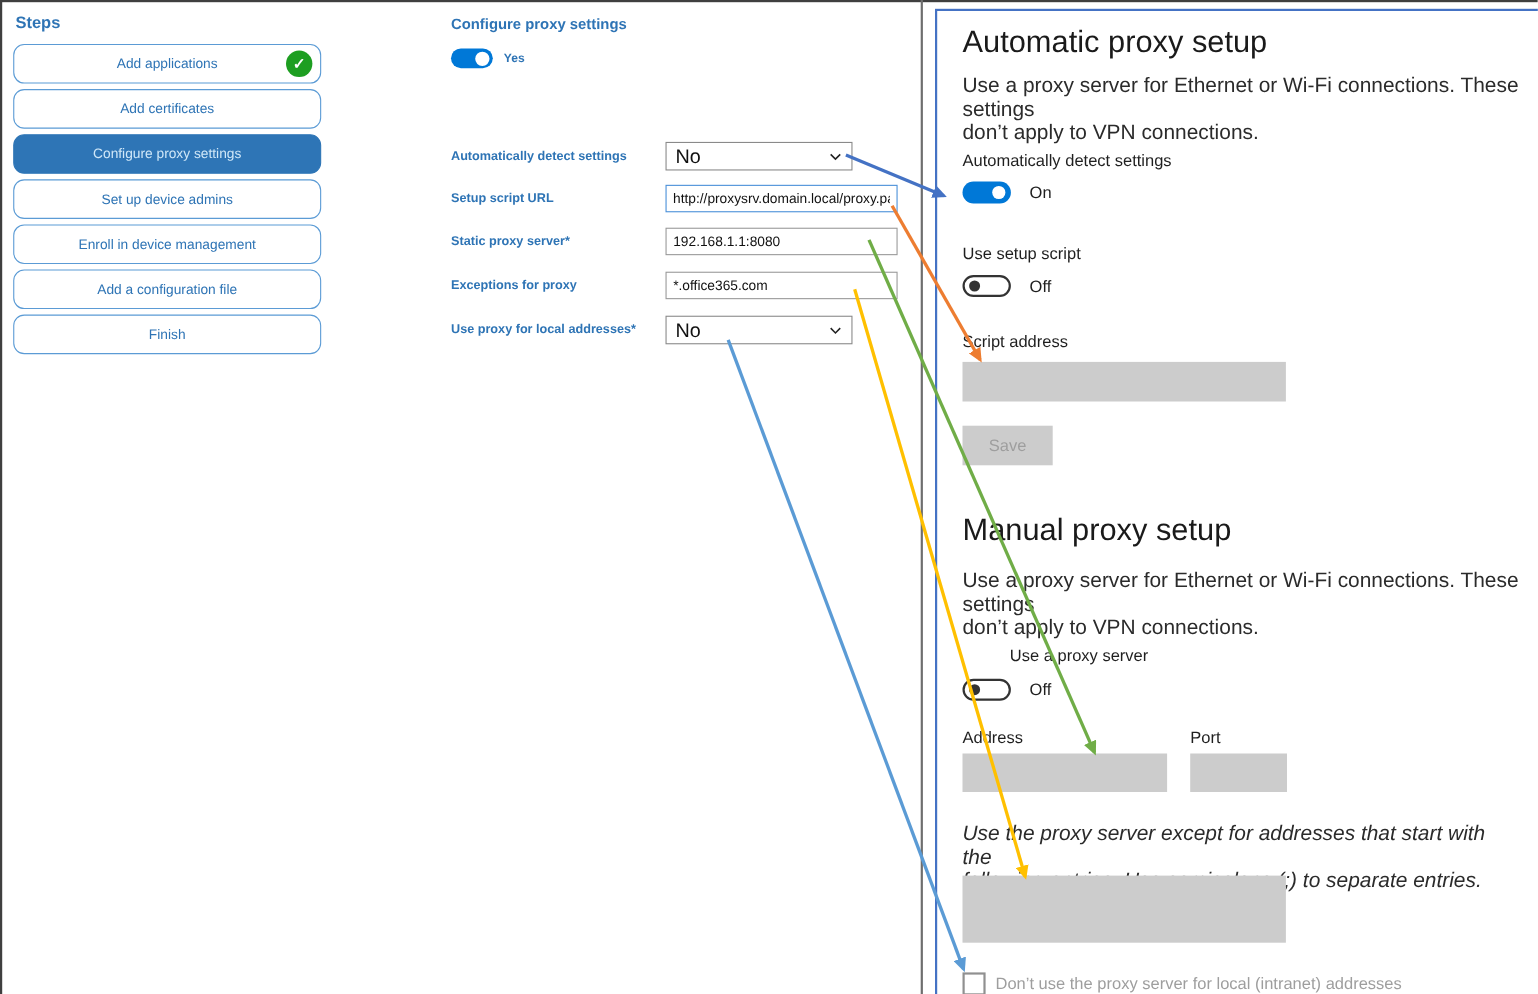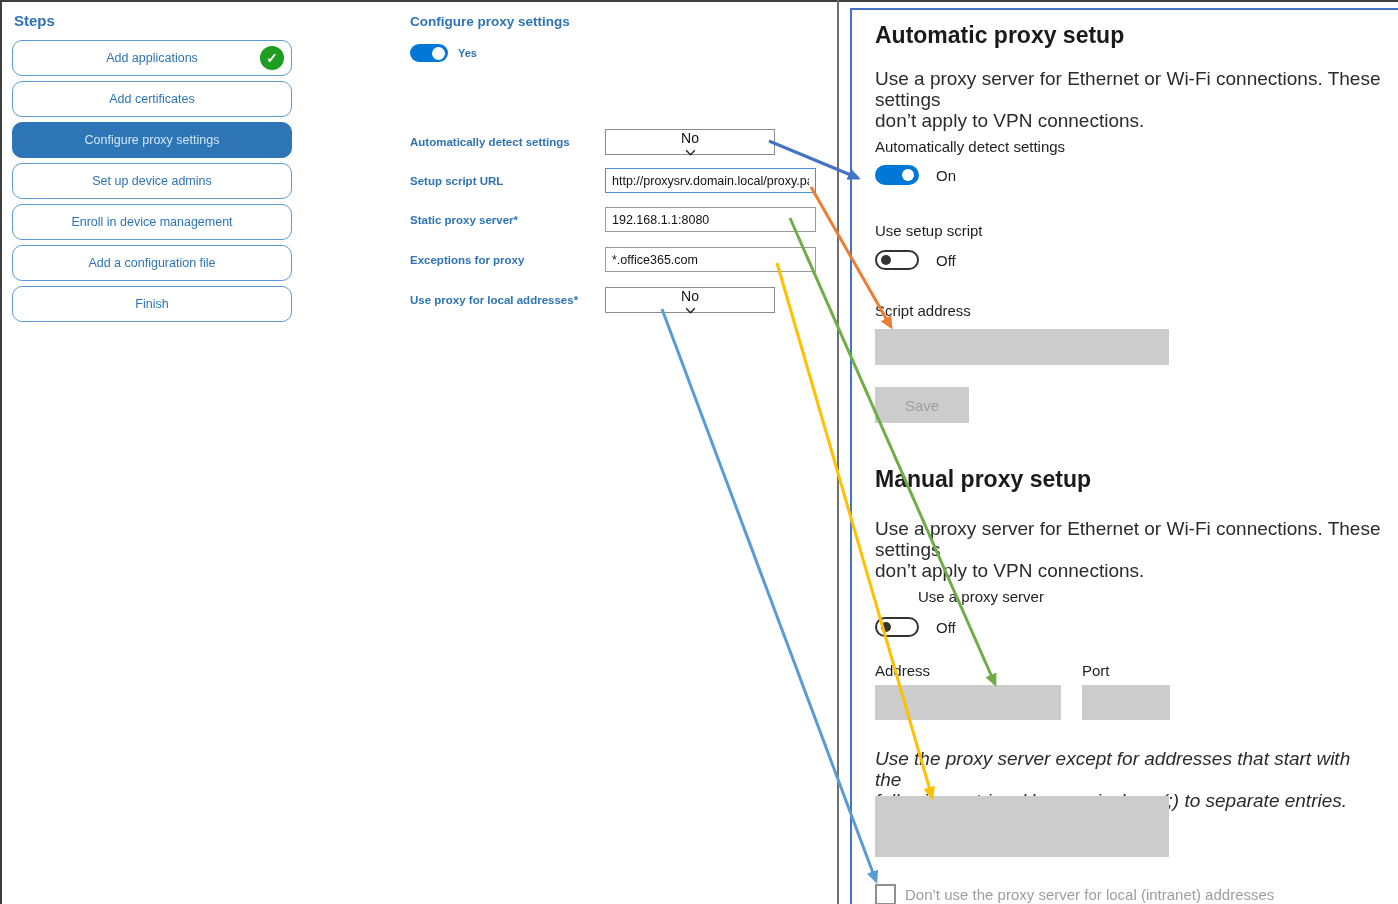--- a/index.html
+++ b/index.html
@@ -25,32 +25,32 @@
   .mid-panel{position:absolute;left:410px;top:0;width:430px;height:904px;}
   .form-title{position:absolute;left:0;top:14px;color:#2E74B5;font-size:13.5px;font-weight:bold;}
   .toggle-sm{position:absolute;left:0;top:44px;width:38px;height:18px;border-radius:10px;
     background:#0078D7;cursor:pointer;}
   .toggle-sm .knob{position:absolute;right:3px;top:2.5px;width:13px;height:13px;border-radius:50%;background:#fff;}
   .toggle-sm-label{position:absolute;left:48px;top:47px;color:#2E74B5;font-size:11px;font-weight:bold;}
   .frow{position:absolute;left:0;display:flex;align-items:center;}
   .frow .flabel{width:195px;color:#2E74B5;font-size:11.5px;font-weight:bold;}
   .fselect{box-sizing:border-box;width:170px;height:26px;border:1px solid #8a8a8a;background:#fff;
     display:flex;align-items:center;justify-content:space-between;padding:0 8px;
-    font-size:14px;color:#111;cursor:pointer;flex-direction:column;}
+    font-size:18px;color:#111;cursor:pointer;}
   .ftext{box-sizing:border-box;width:211px;height:25px;border:1px solid #9a9a9a;background:#fff;
     font-size:12.5px;color:#111;padding:0 6px;font-family:"Liberation Sans",sans-serif;}
   .ftext.focused{border:1px solid #4A90D9;}
   .r1{top:129px}.r2{top:168px}.r3{top:207px}.r4{top:247px}.r5{top:287px}
 
   
   .divider{position:absolute;left:837px;top:0;width:2px;height:904px;background:#6e6e6e;}
   .win-panel{position:absolute;left:850px;top:8px;width:560px;height:912px;
     border:2px solid #4472C4;background:#fff;}
   .wp{position:absolute;color:#1f1f1f;}
-  .wp-h{font-size:23px;font-weight:700;color:#1a1a1a;}
+  .wp-h{font-size:28px;font-weight:400;color:#1a1a1a;}
   .wp-p{font-size:19px;line-height:21px;color:#2b2b2b;white-space:pre-line;}
   .wp-l{font-size:15px;color:#1f1f1f;}
   .toggle-lg{box-sizing:border-box;width:44px;height:20px;border-radius:10px;position:absolute;cursor:pointer;}
   .toggle-lg.on{background:#0078D7;}
   .toggle-lg.on .knob{position:absolute;right:5px;top:4px;width:12px;height:12px;border-radius:50%;background:#fff;}
   .toggle-lg.off{background:#fff;border:2px solid #333;}
   .toggle-lg.off .knob{position:absolute;left:4px;top:3px;width:10px;height:10px;border-radius:50%;background:#333;}
   .gray-input{position:absolute;background:#cccccc;border:none;cursor:text;}
   .save-btn{position:absolute;background:#cccccc;border:none;color:#9e9e9e;font-size:15px;
     display:flex;align-items:center;justify-content:center;cursor:pointer;font-family:"Liberation Sans",sans-serif;}
@@ -155,21 +155,21 @@
 
   <div class="wp wp-l" style="left:23px;top:212px;">Use setup script</div>
   <div class="toggle-lg off" style="left:23px;top:240px;">
     <div class="knob"></div>
   </div>
   <div class="wp wp-l" style="left:84px;top:242px;">Off</div>
 
   <div class="wp wp-l" style="left:23px;top:292px;">Script address</div>
   <div class="gray-input" style="left:23px;top:319px;width:294px;height:36px;"></div>
 
-  <button class="save-btn" style="left:23px;top:377px;width:94px;height:36px;">Save</button>
+  <button class="save-btn" style="left:23px;top:377px;width:82px;height:36px;">Save</button>
 
   <div class="wp wp-h" style="left:23px;top:456px;">Manual proxy setup</div>
 
   <div class="wp wp-p" style="left:23px;top:508px;width:515px;">Use a proxy server for Ethernet or Wi-Fi connections. These settings
 don’t apply to VPN connections.</div>
 
   <div class="wp wp-l" style="left:23px;top:578px;padding-left:43px;">Use a proxy server</div>
   <div class="toggle-lg off" style="left:23px;top:607px;">
     <div class="knob"></div>
   </div>

